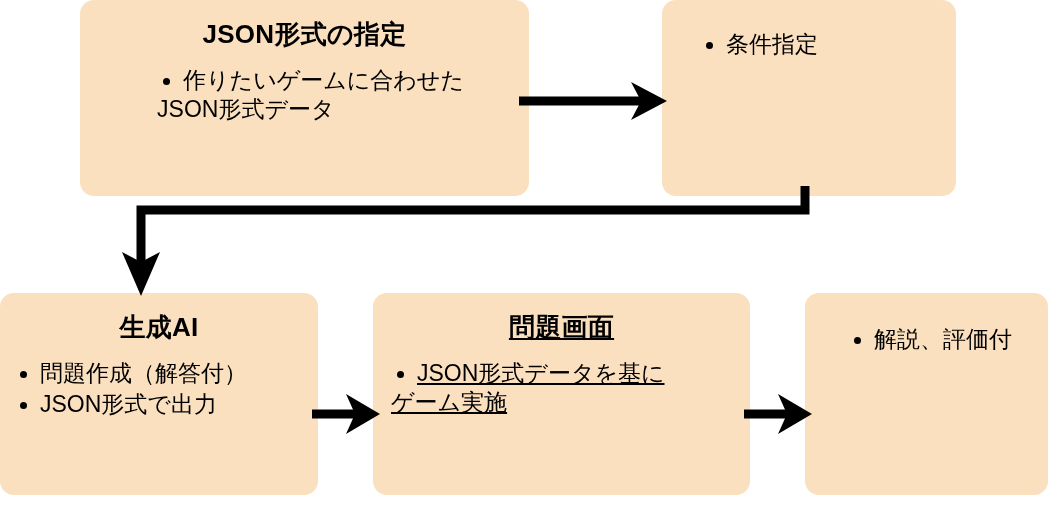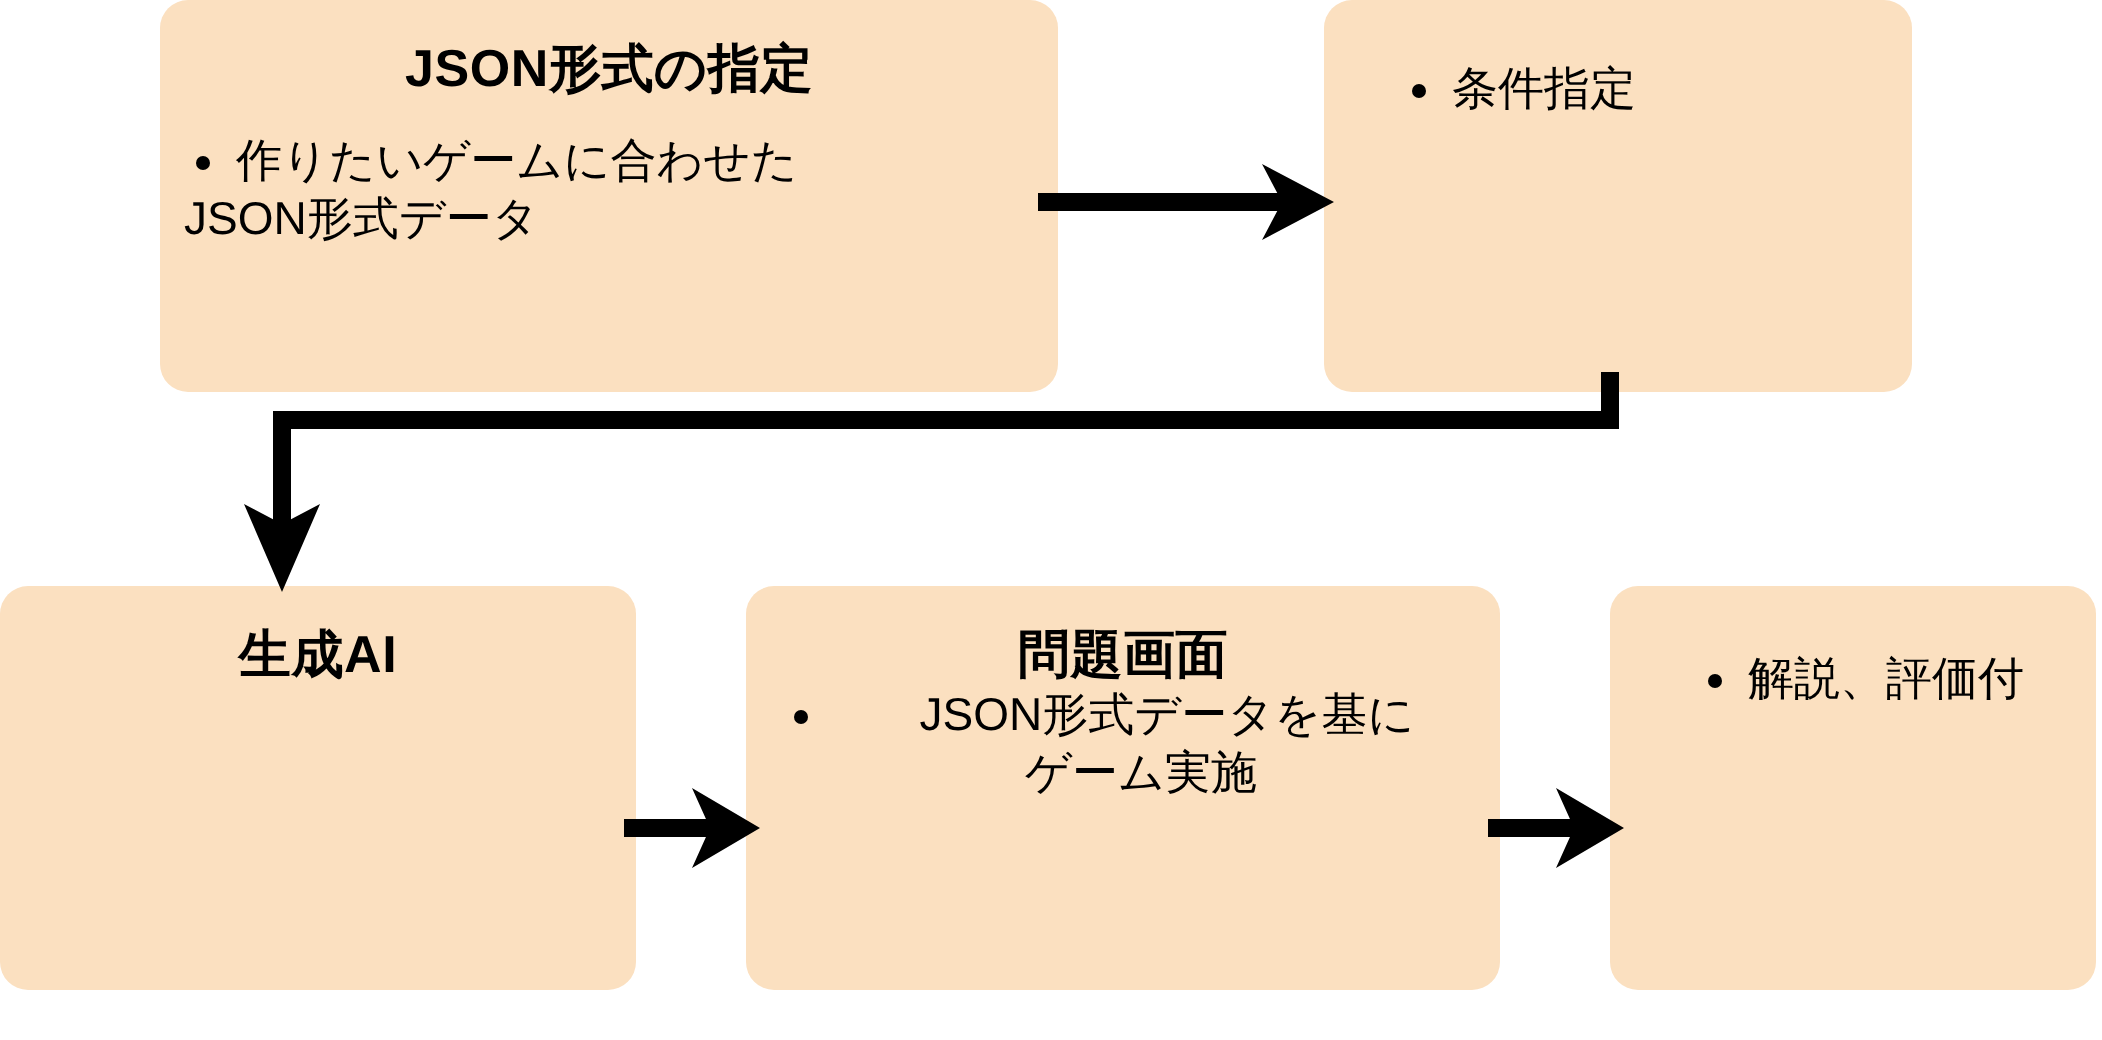--- a/index.html
+++ b/index.html
@@ -58,35 +58,35 @@
     height: 7px;
     border-radius: 50%;
     background: #000000;
   }
   .bullet .wrap2 {
     display: block;
     margin-left: -26px;
   }
 
   
-  #node-json-format { left: 80px;  top: 0px;   width: 449px; height: 196px; }
+  #node-json-format { left: 80px;  top: 0px;   width: 449px; height: 196px; align-items: center; }
   #node-json-format .node-title { margin-top: 20px; }
   #node-json-format .bullets { margin-top: 16px; padding-left: 12px; }
 
   #node-question-gen { left: 662px; top: 0px;  width: 294px; height: 196px; }
   #node-question-gen .node-title { margin-top: 20px; }
   #node-question-gen .bullets { margin-top: 30px; padding-left: 38px; }
 
   #node-generative-ai { left: 0px;   top: 293px; width: 318px; height: 202px; }
   #node-generative-ai .node-title { margin-top: 20px; }
   #node-generative-ai .bullets { margin-top: 16px; padding-left: 14px; }
 
-  #node-question-screen { left: 373px; top: 293px; width: 377px; height: 202px; }
+  #node-question-screen { left: 373px; top: 293px; width: 377px; height: 202px; text-decoration: underline; }
   #node-question-screen .node-title { margin-top: 20px; }
-  #node-question-screen .bullets { padding-left: 18px; text-align: center; }
+  #node-question-screen .bullets { margin-top: 16px; padding-left: 18px; }
 
   #node-game-play { left: 805px; top: 293px; width: 243px; height: 202px; }
   #node-game-play .node-title { margin-top: 20px; }
   #node-game-play .bullets { margin-top: 32px; padding-left: 43px; }
 
   
   .connector {
     position: absolute;
     pointer-events: none;
   }
@@ -113,20 +113,28 @@
   <div class="node" id="node-question-gen">
     <ul class="bullets">
       <li class="bullet">
         <span>条件指定</span>
       </li>
     </ul>
   </div>
 
   <div class="node" id="node-generative-ai">
     <div class="node-title">生成AI</div>
+    <ul class="bullets">
+      <li class="bullet">
+        <span>問題作成（解答付）</span>
+      </li>
+      <li class="bullet">
+        <span>JSON形式で出力</span>
+      </li>
+    </ul>
   </div>
 
   <div class="node" id="node-question-screen">
     <div class="node-title">問題画面</div>
     <ul class="bullets">
       <li class="bullet">
         <span>JSON形式データを基に</span>
         <span class="wrap2">ゲーム実施</span>
       </li>
     </ul>

